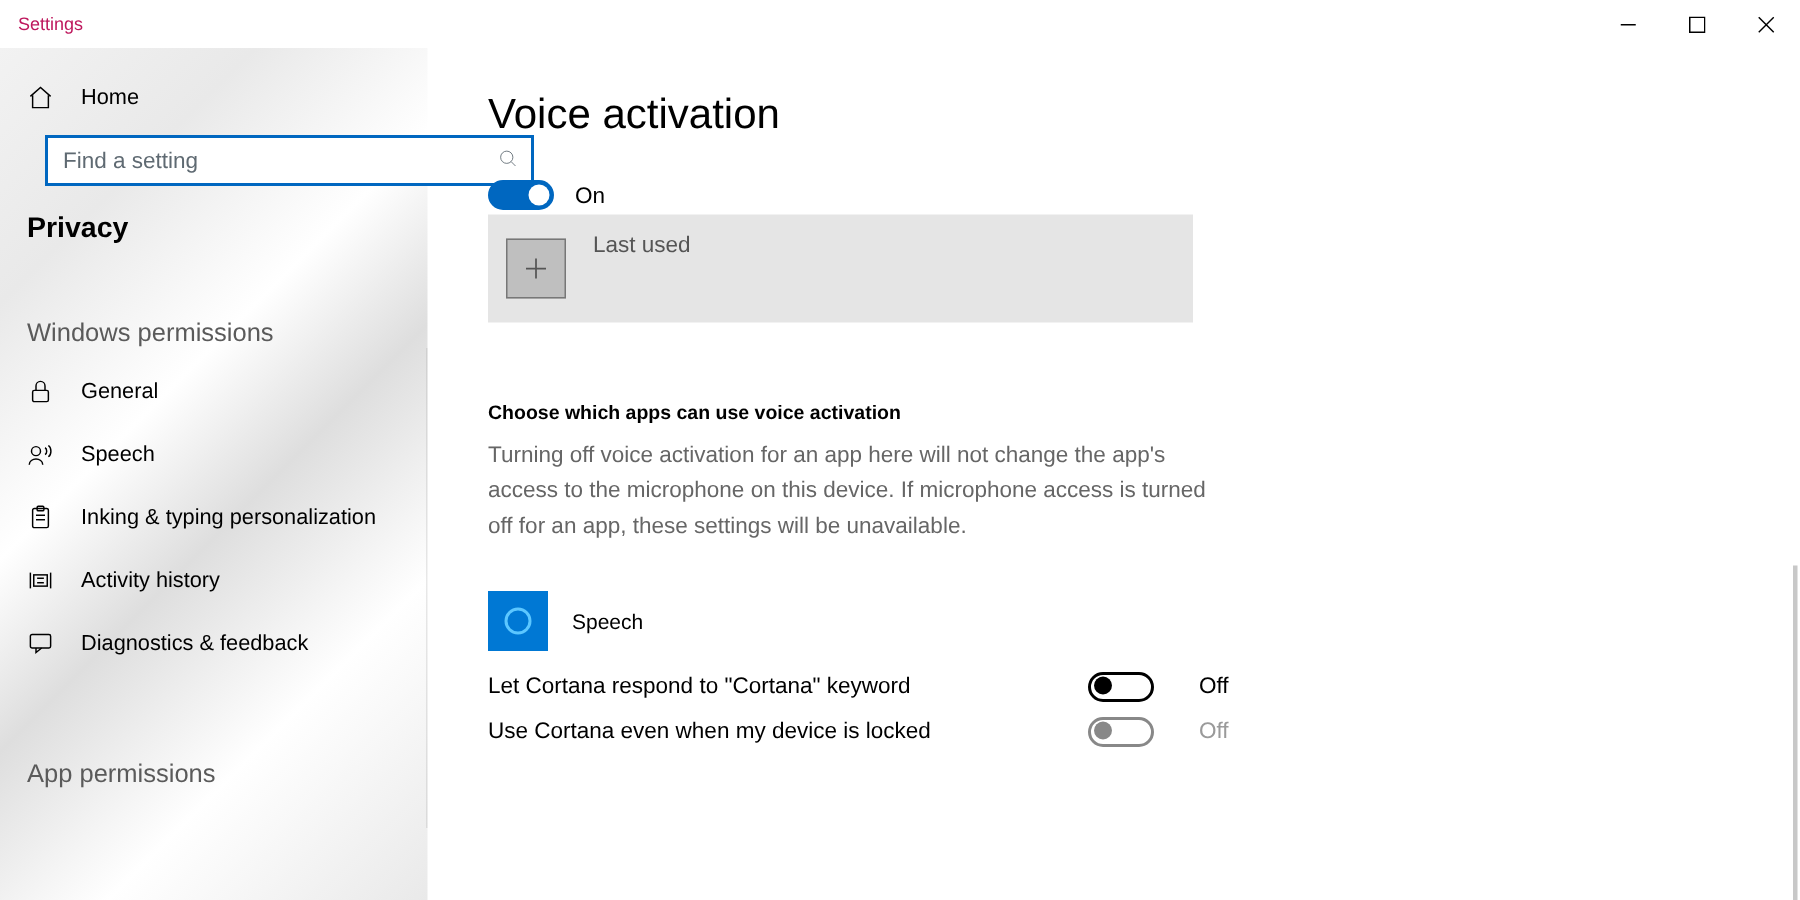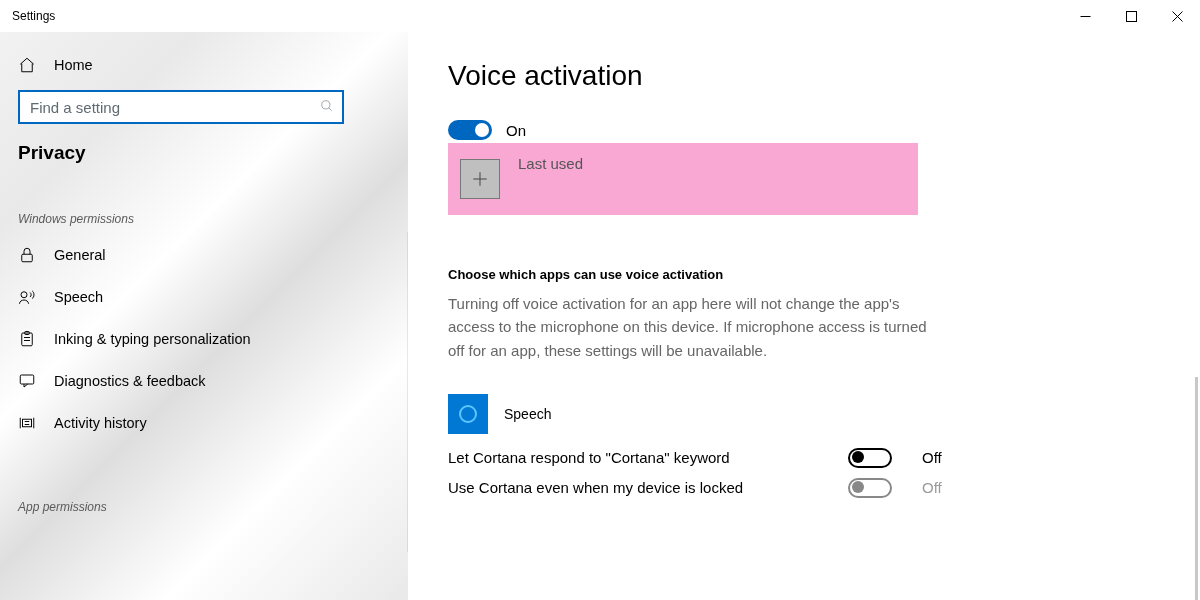--- a/index.html
+++ b/index.html
@@ -1,49 +1,49 @@
 <!DOCTYPE html>
 <html><head>
 <meta charset="utf-8">
 <style>
   * { box-sizing: border-box; }
   html, body { margin:0; padding:0; height:100%; font-family:"Segoe UI", Arial, sans-serif; font-size:14px; color:#000; background:#fff; overflow:hidden;}
   .window { width:1200px; height:600px; display:flex; flex-direction:column; background:#fff; position:relative;}
   .titlebar { height:32px; display:flex; align-items:center; justify-content:space-between; padding-left:12px; background:#fff;}
-  .titlebar .title { font-size:12px; color:#000000;}
+  .titlebar .title { font-size:12px; color:#be185d;}
   .win-controls { display:flex; height:100%;}
   .win-btn { width:46px; display:flex; align-items:center; justify-content:center; cursor:pointer;}
   .win-btn svg { stroke:#000; fill:none;}
   .body { flex:1; display:flex; overflow:hidden;}
-  .sidebar { width:408px; background:linear-gradient(135deg,#f2f2f2 0%,#e9e9e9 20%,#fff 40%,#dedede 55%,#fff 75%,#e9e9e9 100%); padding:12px 0 0 0; display:flex; flex-direction:column; position:relative;}
+  .sidebar { width:285px; background:linear-gradient(135deg,#f2f2f2 0%,#e9e9e9 20%,#fff 40%,#dedede 55%,#fff 75%,#e9e9e9 100%); padding:12px 0 0 0; display:flex; flex-direction:column; position:relative;}
   .sidebar::after{content:""; position:absolute; right:0; top:200px; width:1px; height:320px; background:#8a8a8a33;}
   .nav-item { display:flex; align-items:center; gap:18px; padding:12px 18px; cursor:pointer; font-size:14.5px;}
   .nav-item .ic { width:18px; height:18px; flex:0 0 18px; display:flex; align-items:center; justify-content:center;}
   .nav-item .ic svg{stroke:#000; fill:none; stroke-width:1.3;}
   .search-wrap { margin:4px 12px 12px 18px;}
-  .search-box { width:326px; height:34px; border:2px solid #0067c0; background:#fff; display:flex; align-items:center; padding:0 8px; justify-content:space-between;}
+  .search-box { width:326px; height:34px; border:2px solid #0067c0; background:#fff; display:flex; align-items:center; padding:0 8px; justify-content:space-between;margin-left:12px;}
   .search-box input { border:none; outline:none; font-size:15px; width:90%; color:#5a5a5a;}
   .search-box input::placeholder{color:#5f6a72;}
   .search-box .sicon svg{stroke:#5f6a72; fill:none;}
   .sec-title { font-weight:600; font-size:19px; padding:6px 18px 10px;}
-  .group-header { color:#5a5a5a; font-size:12px; padding:38px 18px 8px;font-style:italic;}
+  .group-header { color:#5a5a5a; font-size:17px; padding:38px 18px 8px;}
   .group-header.tight{padding-top:56px;}
   .content { flex:1; padding:28px 40px 20px 40px; overflow:auto; position:relative;}
   h1.page-title { font-weight:350; font-size:28px; margin:0 0 28px 0;}
   .toggle-row { display:flex; align-items:center; gap:14px; margin-bottom:3px;}
   .toggle { width:44px; height:20px; border-radius:10px; position:relative; cursor:pointer;}
   .toggle.on { background:#0067c0;}
   .toggle.on .knob{ right:3px; background:#fff;}
   .toggle .knob{ position:absolute; top:3px; width:14px; height:14px; border-radius:50%;}
   .toggle.off-dark{ background:#fff; border:2px solid #000;}
   .toggle.off-dark .knob{ background:#000; left:2px; top:1px; width:12px; height:12px;}
   .toggle.off-grey{ background:#fff; border:2px solid #888;}
   .toggle.off-grey .knob{ background:#888; left:2px; top:1px; width:12px; height:12px;}
   .toggle-label { font-size:15px;}
-  .last-used-card { width:470px; height:72px; background:#f9a8d4; display:flex; align-items:center; padding:0 12px; gap:18px;}
+  .last-used-card { width:470px; height:72px; background:#e5e5e5; display:flex; align-items:center; padding:0 12px; gap:18px;}
   .plus-box{ width:40px; height:40px; border:1px solid #777; background:#bfbfbf; display:flex; align-items:center; justify-content:center;}
   .plus-box svg{stroke:#555; stroke-width:1.4;}
   .last-used-card .lbl{ color:#555; font-size:15px; align-self:flex-start; margin-top:12px;}
   h2.sub { font-weight:700; font-size:13px; margin:52px 0 10px 0;}
   p.desc { color:#666; font-size:15px; line-height:1.55; max-width:480px; margin:0 0 32px 0;}
   .app-row { display:flex; align-items:center; gap:16px; margin-bottom:14px;}
   .cortana-icon{ width:40px; height:40px; background:#0078d4; display:flex; align-items:center; justify-content:center;}
   .cortana-icon .ring{ width:18px; height:18px; border:2.5px solid #5cc7ff; border-radius:50%;}
   .setting-row{ display:flex; align-items:center; justify-content:flex-start; gap:30px; margin-top:10px;}
   .setting-row .txt{ width:370px; font-size:15px;}
@@ -138,40 +138,40 @@
               <line x1="8" y1="10" x2="16" y2="10"></line>
               <line x1="8" y1="14" x2="16" y2="14"></line>
             </svg>
         </span>
         <span>Inking &amp; typing personalization</span>
       </div>
 
       <div class="nav-item">
         <span class="ic">
           <svg width="18" height="18" viewBox="0 0 24 24">
-              <rect x="3" y="4" width="18" height="12" rx="1.5"></rect>
-              <path d="M8 16 L8 20 L13 16"></path>
-            </svg>
-        </span>
-        <span>Diagnostics &amp; feedback</span>
-      </div>
-
-      <div class="nav-item">
-        <span class="ic">
-          <svg width="18" height="18" viewBox="0 0 24 24">
               <line x1="3" y1="5" x2="3" y2="19"></line>
               <line x1="21" y1="5" x2="21" y2="19"></line>
               <rect x="6" y="7" width="12" height="10"></rect>
               <line x1="9" y1="10" x2="15" y2="10"></line>
               <line x1="9" y1="14" x2="15" y2="14"></line>
             </svg>
         </span>
         <span>Activity history</span>
       </div>
 
+      <div class="nav-item">
+        <span class="ic">
+          <svg width="18" height="18" viewBox="0 0 24 24">
+              <rect x="3" y="4" width="18" height="12" rx="1.5"></rect>
+              <path d="M8 16 L8 20 L13 16"></path>
+            </svg>
+        </span>
+        <span>Diagnostics &amp; feedback</span>
+      </div>
+
       <div class="group-header tight">App permissions</div>
     </div>
 
     <div class="content">
       <h1 class="page-title">Voice activation</h1>
 
       <div class="toggle-row">
         <div class="toggle on">
             <div class="knob"></div>
           </div>

